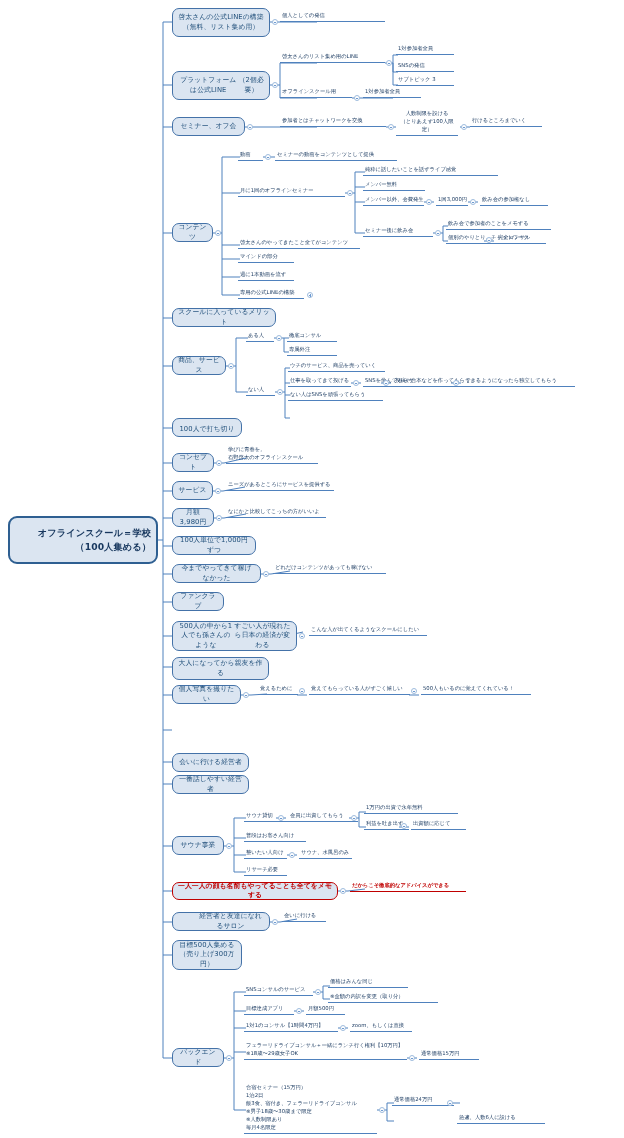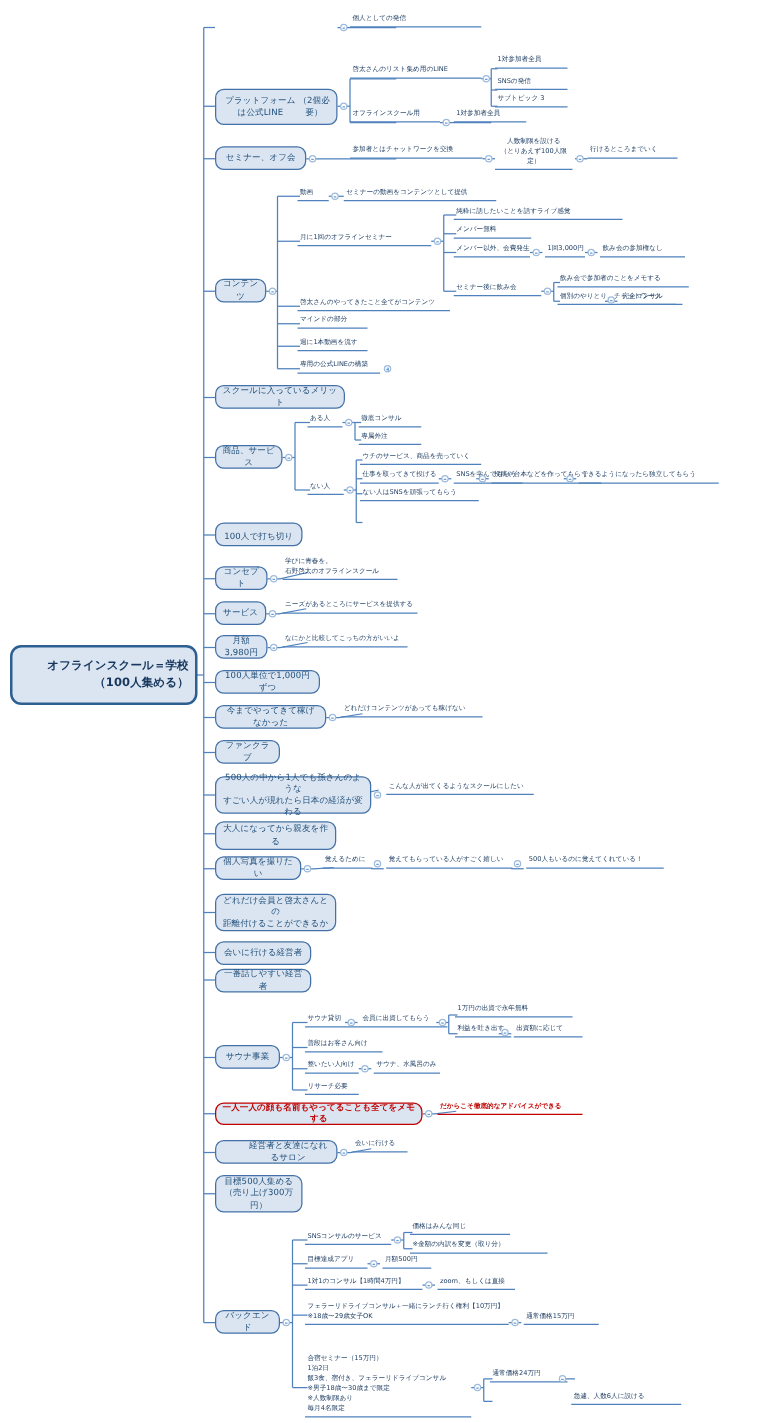--- a/index.html
+++ b/index.html
@@ -197,20 +197,24 @@
         <path d="M387,1121 L394,1121"></path>
       <path d="M450,1103 L460,1103"></path>
     </g>
   </svg>
 
   <div class="box root" style="left:8px;top:516px;width:150px;height:48px;flex-direction:column;">
     <span>オフラインスクール＝学校</span>
     <span>（100人集める）</span>
   </div>
 
+  <div class="box lvl1" style="left:172px;top:8px;width:98px;height:29px;flex-direction:column;">
+    <span>啓太さんの公式LINEの構築</span>
+    <span>（無料、リスト集め用）</span>
+  </div>
   <span class="dot" style="left:272px;top:19px;"></span>
   <div class="leaf" style="left:280px;top:12px;width:105px;">個人としての発信</div>
 
   <div class="box lvl1" style="left:172px;top:71px;width:98px;height:29px;flex-direction:row;">
     <span>プラットフォームは公式LINE</span>
     <span>（2個必要）</span>
   </div>
   <span class="dot" style="left:272px;top:82px;"></span>
   <div class="leaf" style="left:280px;top:53px;width:105px;">啓太さんのリスト集め用のLINE</div>
   <span class="dot" style="left:386px;top:60px;"></span>
@@ -324,45 +328,41 @@
   <div class="box lvl1" style="left:172px;top:564px;width:89px;height:19px;">
     <span>今までやってきて稼げなかった</span>
   </div>
   <span class="dot" style="left:263px;top:571px;"></span>
   <div class="leaf" style="left:273px;top:564px;width:113px;">どれだけコンテンツがあっても稼げない</div>
 
   <div class="box lvl1" style="left:172px;top:592px;width:52px;height:19px;">
     <span>ファンクラブ</span>
   </div>
 
-  <div class="box lvl1" style="left:172px;top:621px;width:125px;height:30px;flex-direction:column;">
+  <div class="box lvl1" style="left:172px;top:621px;width:125px;height:30px;flex-direction:row;">
     <span>500人の中から1人でも孫さんのような</span>
     <span>すごい人が現れたら日本の経済が変わる</span>
   </div>
   <span class="dot" style="left:299px;top:633px;"></span>
   <div class="leaf" style="left:309px;top:626px;width:118px;">こんな人が出てくるようなスクールにしたい</div>
 
   <div class="box lvl1" style="left:172px;top:657px;width:97px;height:23px;">
     <span>大人になってから親友を作る</span>
   </div>
 
   <div class="box lvl1" style="left:172px;top:685px;width:69px;height:19px;">
     <span>個人写真を撮りたい</span>
   </div>
   <span class="dot" style="left:243px;top:692px;"></span>
   <div class="leaf" style="left:258px;top:685px;width:40px;">覚えるために</div>
   <span class="dot" style="left:299px;top:688px;"></span>
   <div class="leaf" style="left:309px;top:685px;width:101px;">覚えてもらっている人がすごく嬉しい</div>
   <span class="dot" style="left:411px;top:688px;"></span>
   <div class="leaf" style="left:421px;top:685px;width:110px;">500人もいるのに覚えてくれている！</div>
 
-  <div class="box lvl1" style="left:172px;top:715px;width:97px;height:30px;flex-direction:column;">
-    <span>どれだけ会員と啓太さんとの</span>
-    <span>距離付けることができるか</span>
-  </div>
 
   <div class="box lvl1" style="left:172px;top:753px;width:77px;height:19px;">
     <span>会いに行ける経営者</span>
   </div>
 
   <div class="box lvl1" style="left:172px;top:775px;width:77px;height:19px;">
     <span>一番話しやすい経営者</span>
   </div>
 
   <div class="box lvl1" style="left:172px;top:836px;width:52px;height:19px;">

